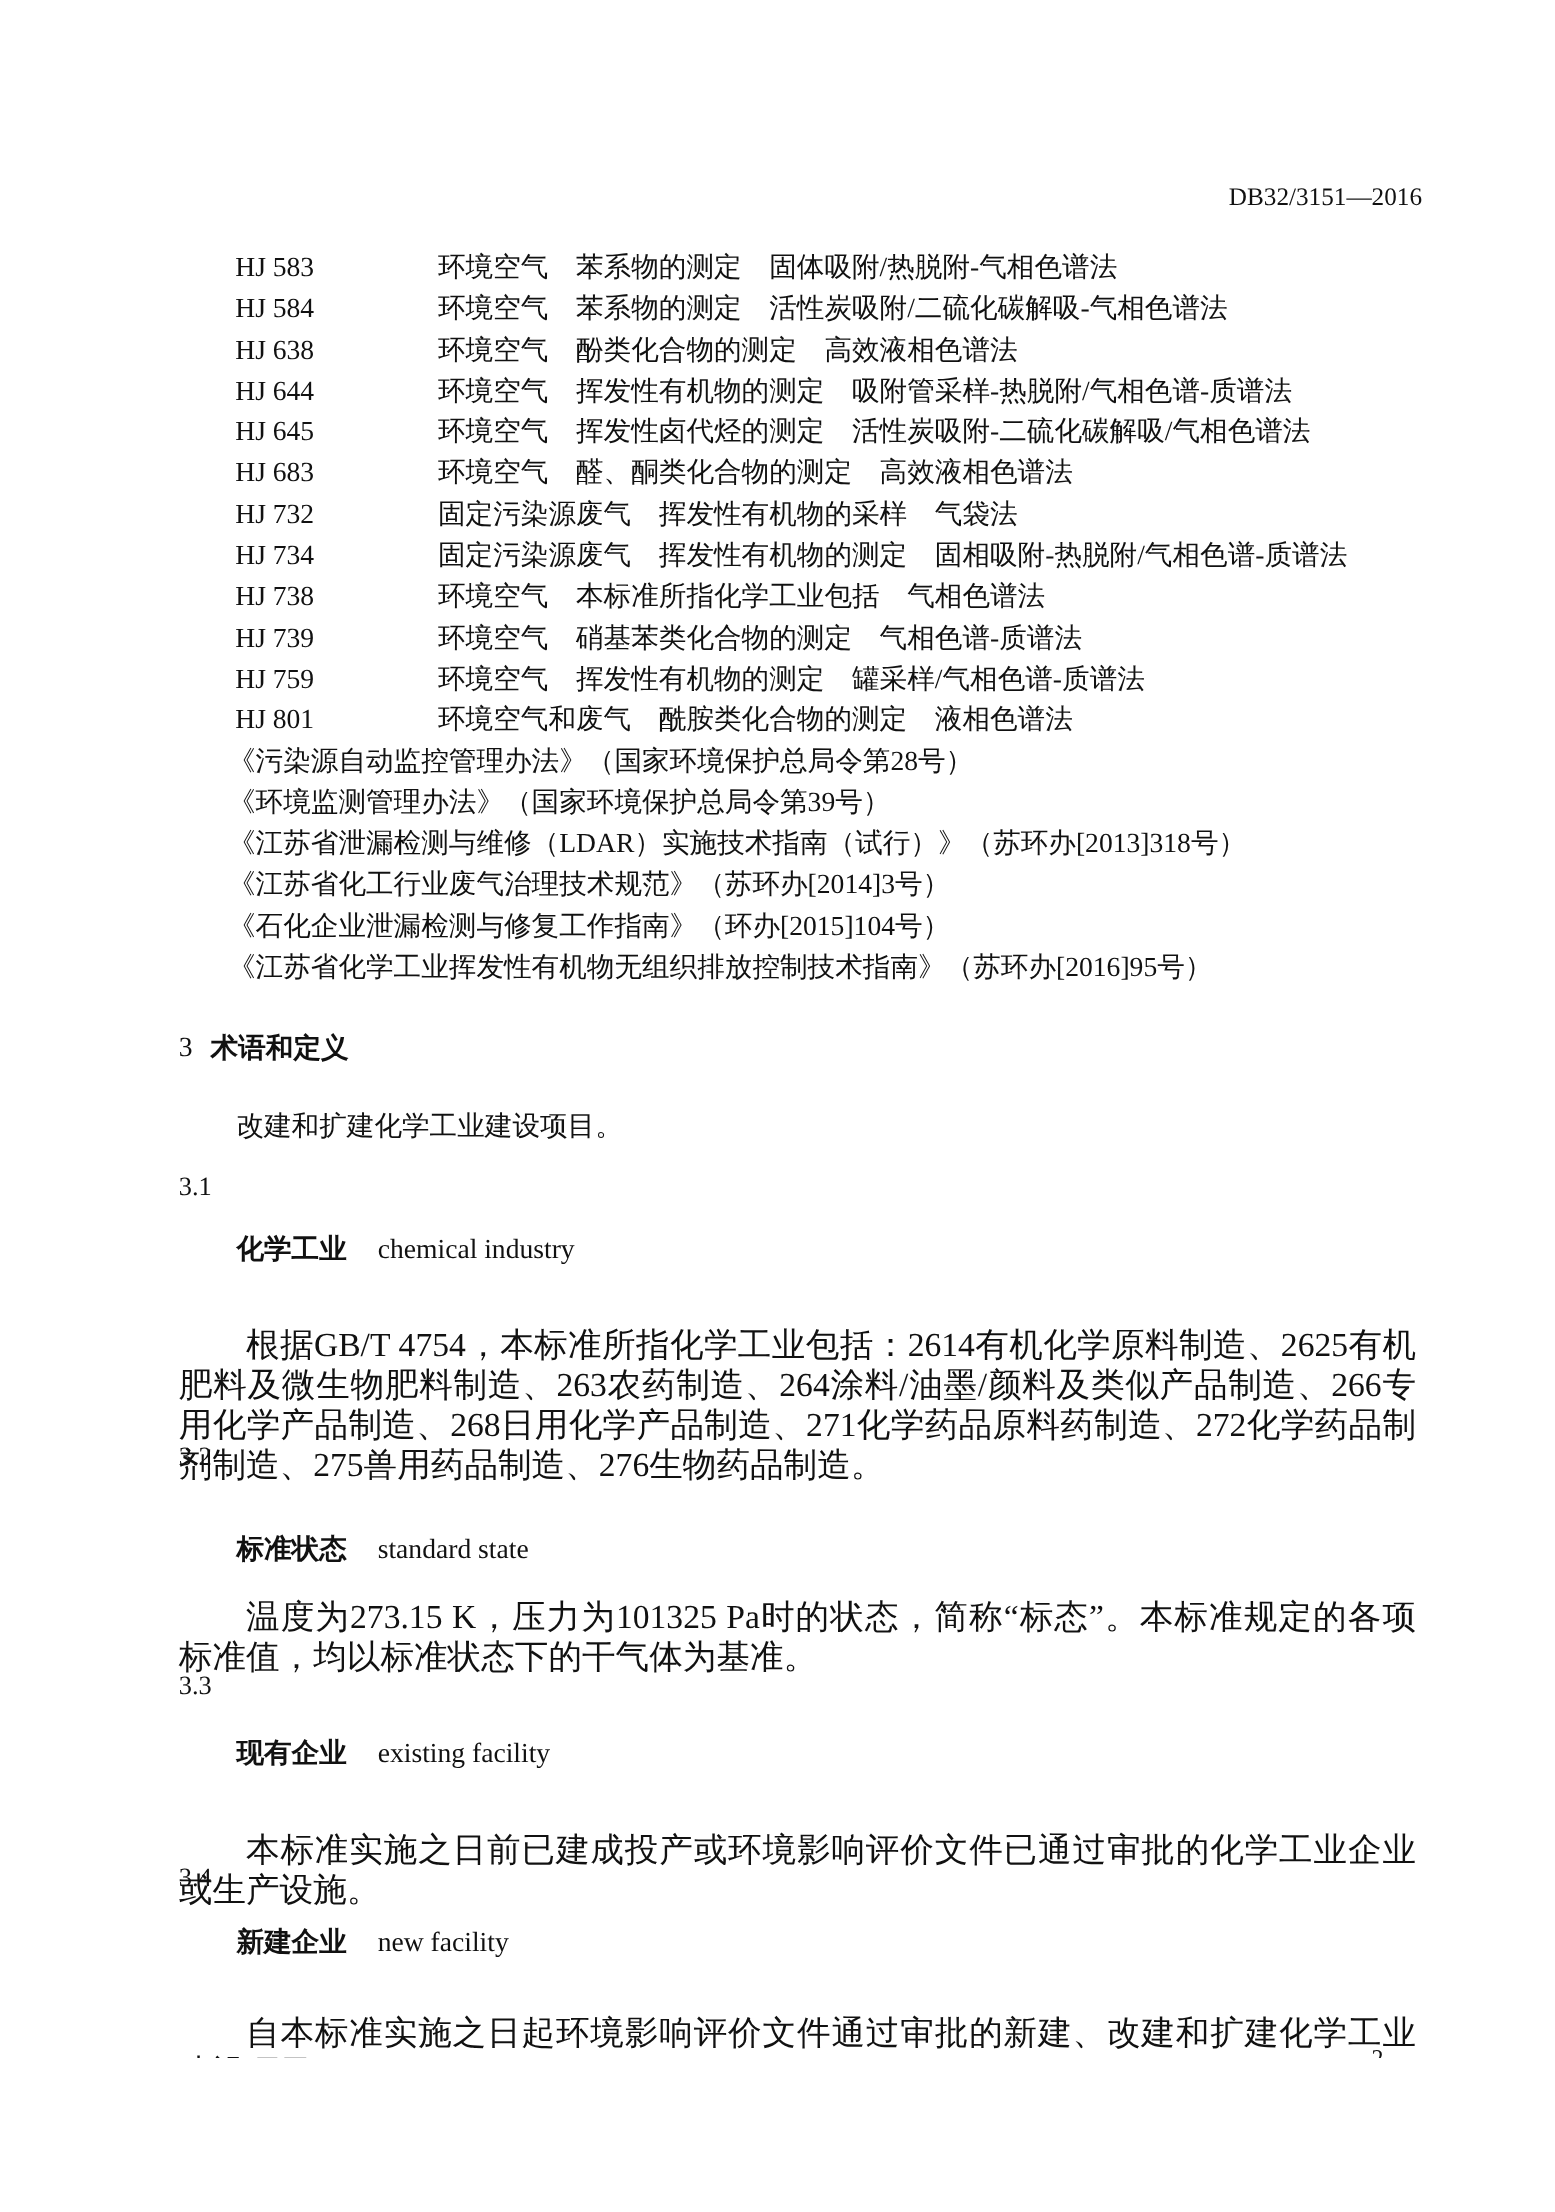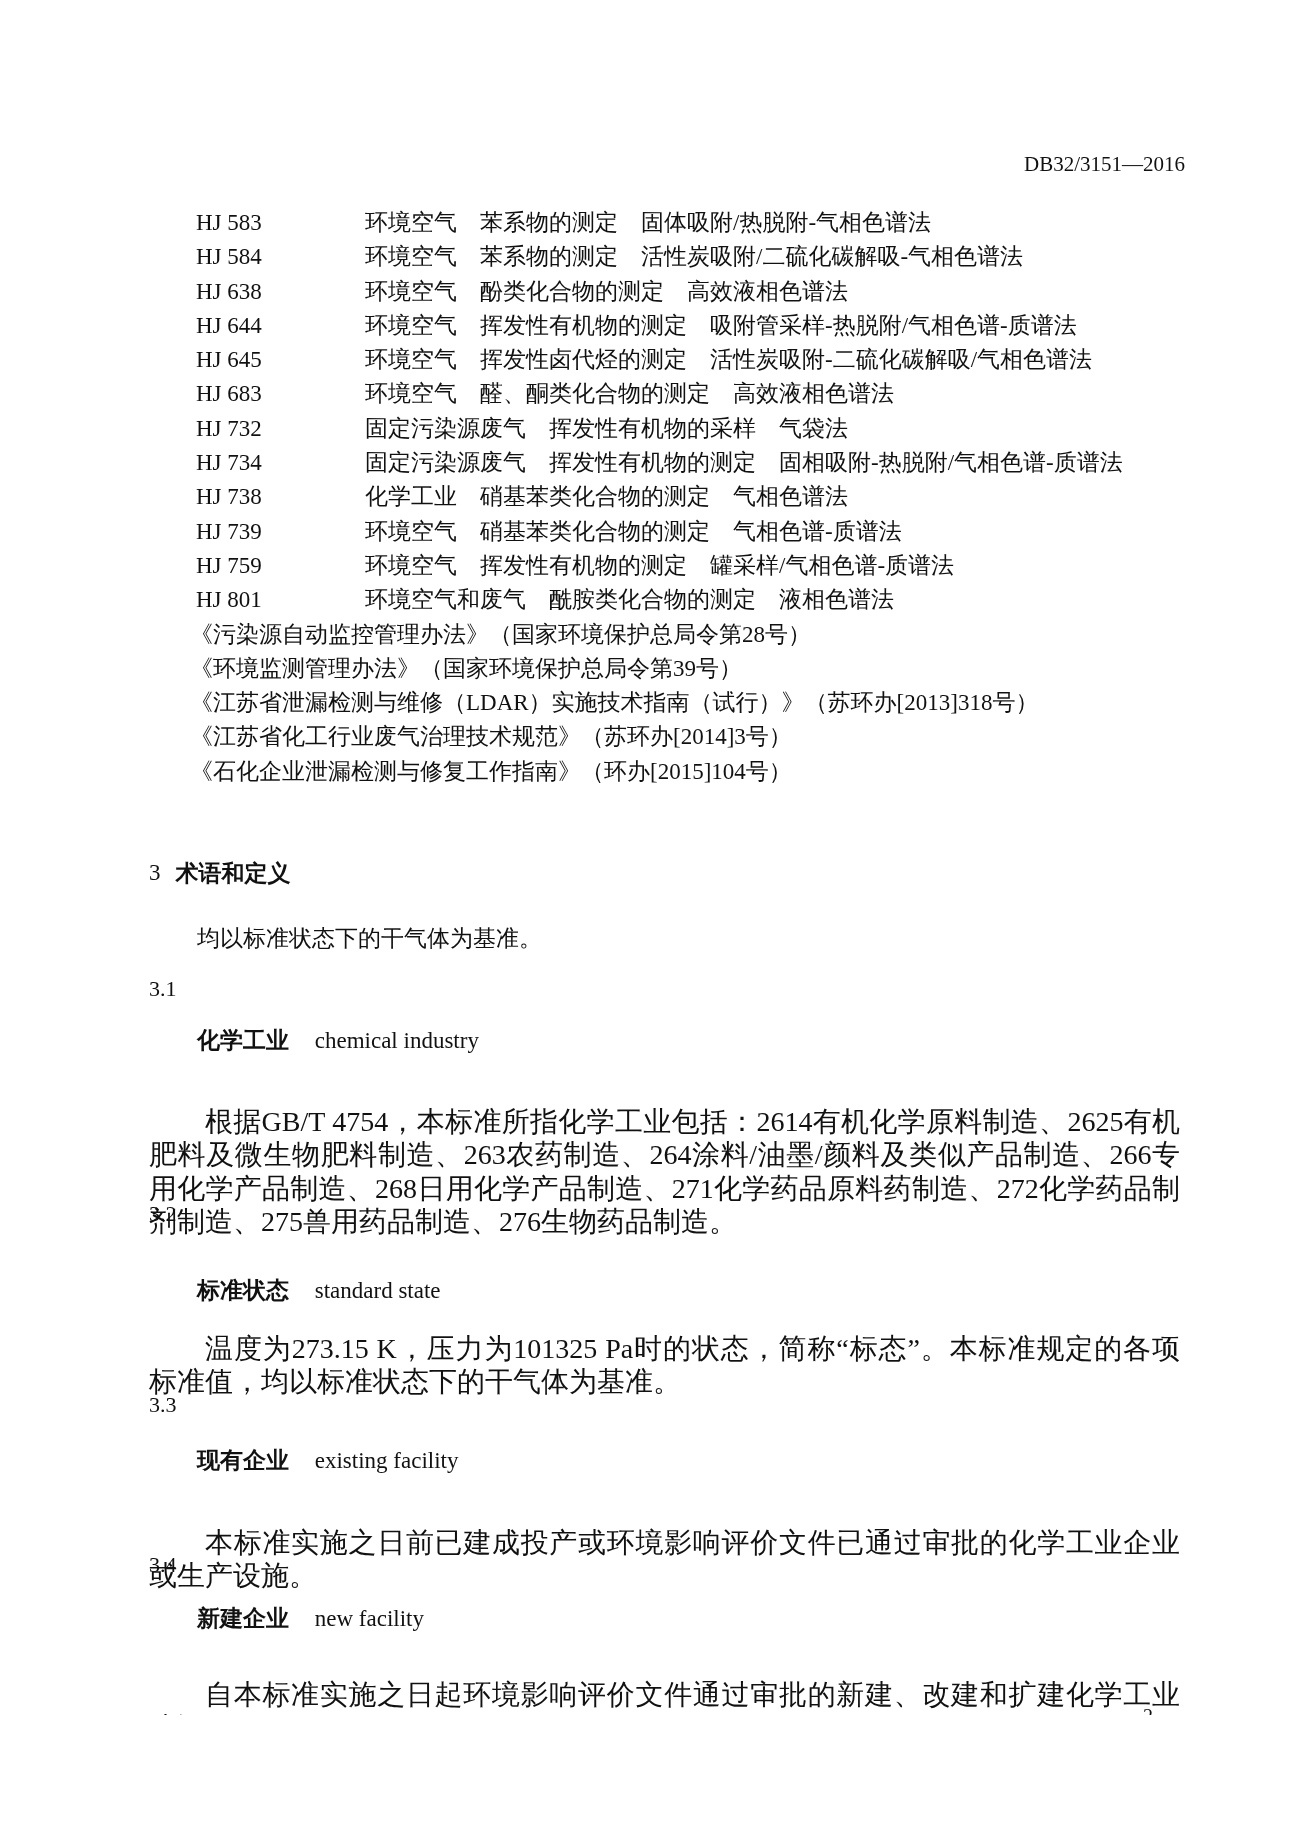--- a/index.html
+++ b/index.html
@@ -98,50 +98,51 @@
     <div class="ref-row">
       <span class="ref-code">HJ 732</span>
       <span class="ref-desc">固定污染源废气　挥发性有机物的采样　气袋法</span>
     </div>
     <div class="ref-row">
       <span class="ref-code">HJ 734</span>
       <span class="ref-desc">固定污染源废气　挥发性有机物的测定　固相吸附-热脱附/气相色谱-质谱法</span>
     </div>
     <div class="ref-row">
       <span class="ref-code">HJ 738</span>
-      <span class="ref-desc">化学工业　硝基苯类化合物的测定　气相色谱法</span>
+      <span class="ref-desc">环境空气　本标准所指化学工业包括　气相色谱法</span>
     </div>
     <div class="ref-row">
       <span class="ref-code">HJ 739</span>
       <span class="ref-desc">环境空气　硝基苯类化合物的测定　气相色谱-质谱法</span>
     </div>
     <div class="ref-row">
       <span class="ref-code">HJ 759</span>
       <span class="ref-desc">环境空气　挥发性有机物的测定　罐采样/气相色谱-质谱法</span>
     </div>
     <div class="ref-row">
       <span class="ref-code">HJ 801</span>
       <span class="ref-desc">环境空气和废气　酰胺类化合物的测定　液相色谱法</span>
     </div>
 
     <div class="doc-items">
       <div class="doc-item">《污染源自动监控管理办法》（国家环境保护总局令第28号）</div>
       <div class="doc-item">《环境监测管理办法》（国家环境保护总局令第39号）</div>
       <div class="doc-item">《江苏省泄漏检测与维修（LDAR）实施技术指南（试行）》（苏环办[2013]318号）</div>
       <div class="doc-item">《江苏省化工行业废气治理技术规范》（苏环办[2014]3号）</div>
       <div class="doc-item">《石化企业泄漏检测与修复工作指南》（环办[2015]104号）</div>
+      <div class="doc-item">《江苏省化学工业挥发性有机物无组织排放控制技术指南》（苏环办[2016]95号）</div>
     </div>
   </div>
 
   <div class="sec-heading">
     <span class="sec-num">3</span>
     <span>术语和定义</span>
   </div>
 
-  <div class="sec-intro">均以标准状态下的干气体为基准。</div>
+  <div class="sec-intro">改建和扩建化学工业建设项目。</div>
 
   <div class="term-id" style="top:974px;">3.1</div>
   <div class="term-line" style="top:1024px;">
     <span class="term-zh">化学工业</span>
     <span class="term-en">chemical industry</span>
   </div>
   <div class="term-body" style="top:1077px;">根据GB/T 4754，本标准所指化学工业包括：2614有机化学原料制造、2625有机肥料及微生物肥料制造、263农药制造、264涂料/油墨/颜料及类似产品制造、266专用化学产品制造、268日用化学产品制造、271化学药品原料药制造、272化学药品制剂制造、275兽用药品制造、276生物药品制造。</div>
 
   <div class="term-id" style="top:1199px;">3.2</div>
   <div class="term-line" style="top:1250px;margin-top:24px;">

